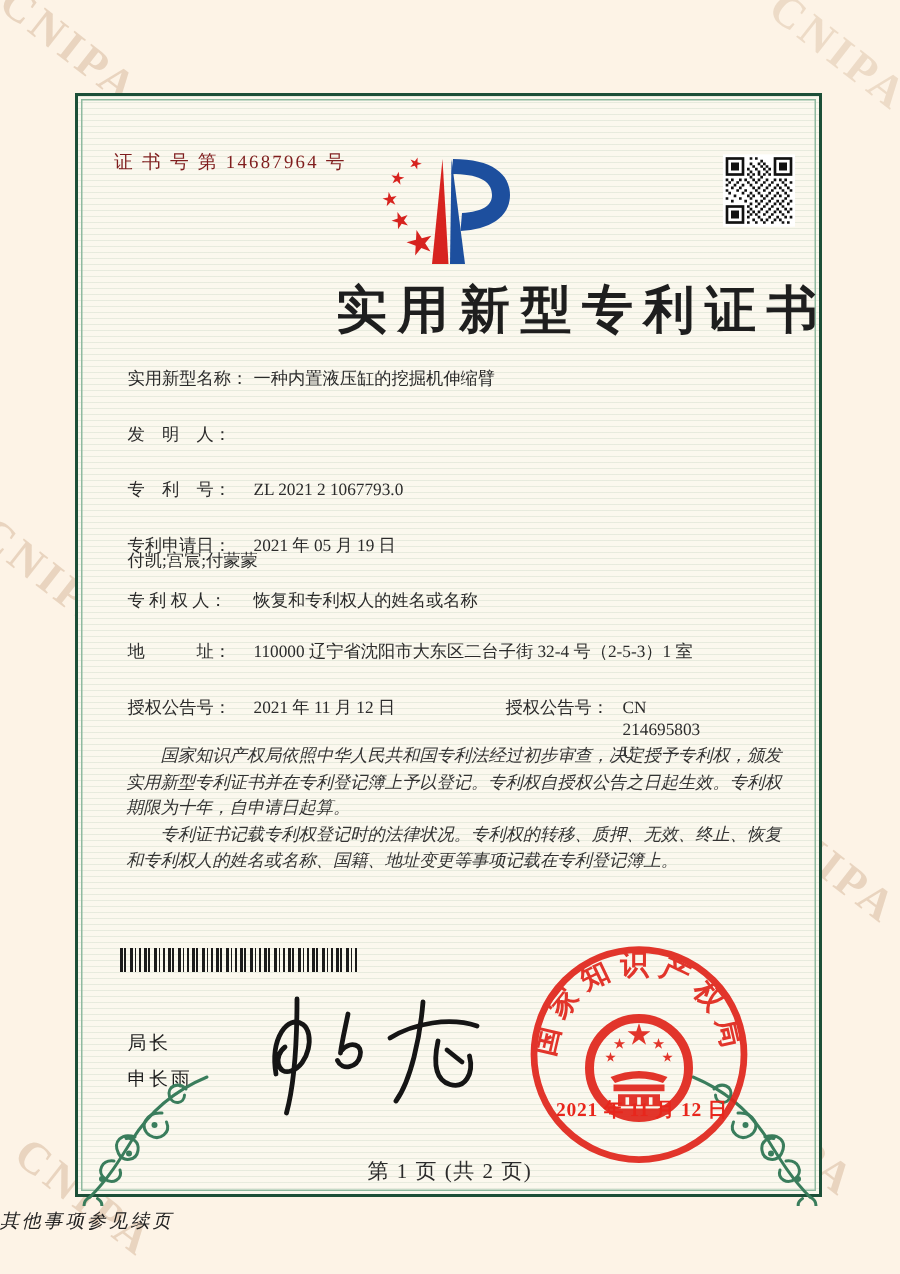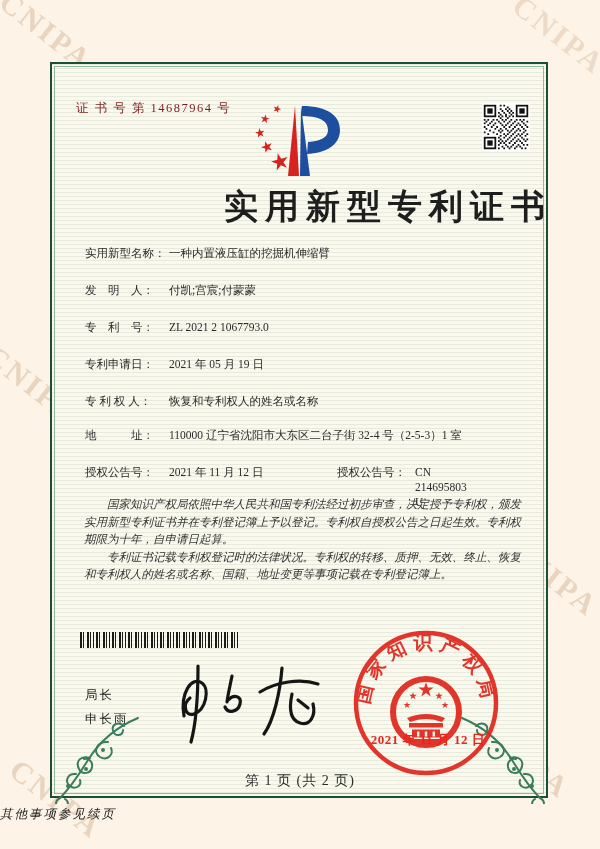--- a/index.html
+++ b/index.html
@@ -45,21 +45,21 @@
   .logo{position:absolute;left:250px;top:100px;width:100px;height:84px;z-index:3;}
   .title{
     position:absolute;left:0;top:184px;width:552px;z-index:3;
     text-align:right;font-size:34px;font-weight:bold;letter-spacing:7px;color:#1e1e1e;
   }
   
   .fields{position:absolute;left:85px;top:246px;width:438px;z-index:3;font-size:11.5px;color:#2b2b2b;}
   .field-row{position:absolute;left:0;display:flex;line-height:15px;}
   .field-label{white-space:pre;width:84px;flex:0 0 84px;}
   .field-value{white-space:pre-wrap;}
-  .fr1{top:0px;} .fr2{top:37px;} .fr3{top:74px;} .fr4{top:111px;}
+  .fr1{top:0px;} .fr2{top:37px;flex-direction:column;} .fr3{top:74px;} .fr4{top:111px;}
   .fr5{top:148px;} .fr6{top:182px;} .fr7{top:219px;}
   .fr6 .field-value{max-width:320px;}
   .grant-pair2{position:absolute;left:252px;top:0;display:flex;}
   .grant-pair2 .field-label{width:78px;flex:0 0 78px;}
   
   .paras{
     position:absolute;left:84px;top:496px;width:437px;z-index:3;
     font-size:11.5px;line-height:17.5px;color:#333;
     font-style:italic;text-align:justify;
   }

